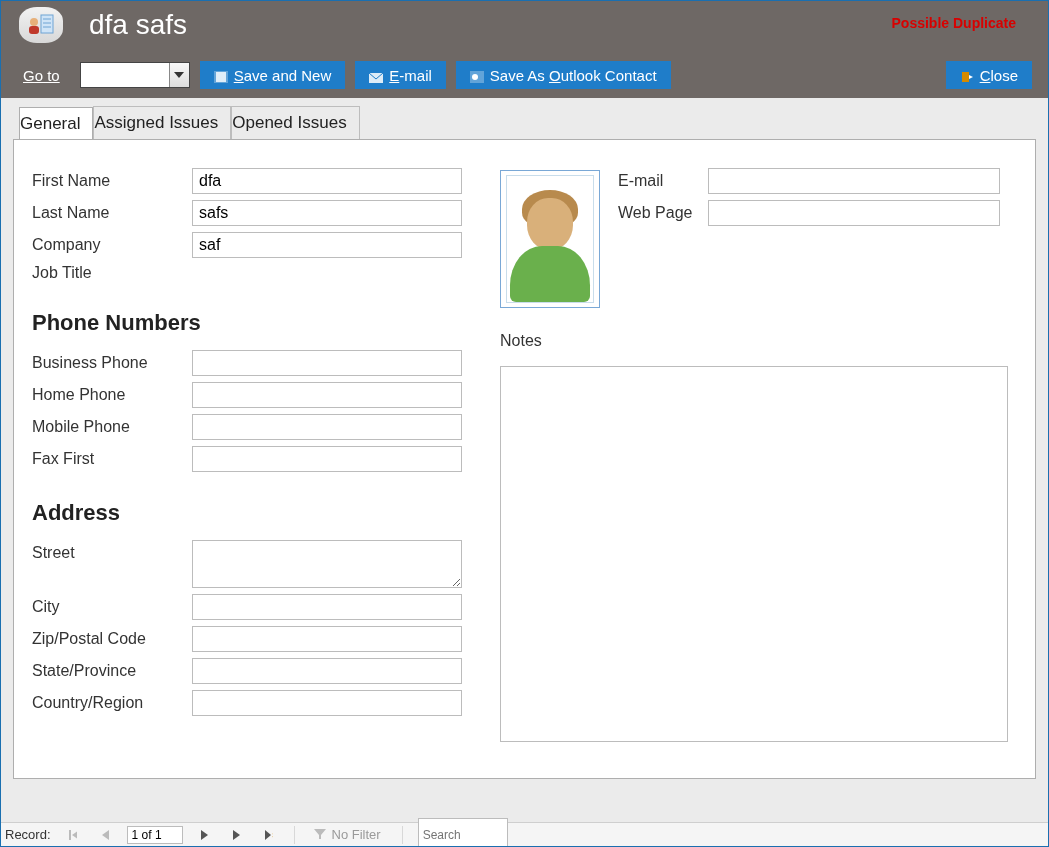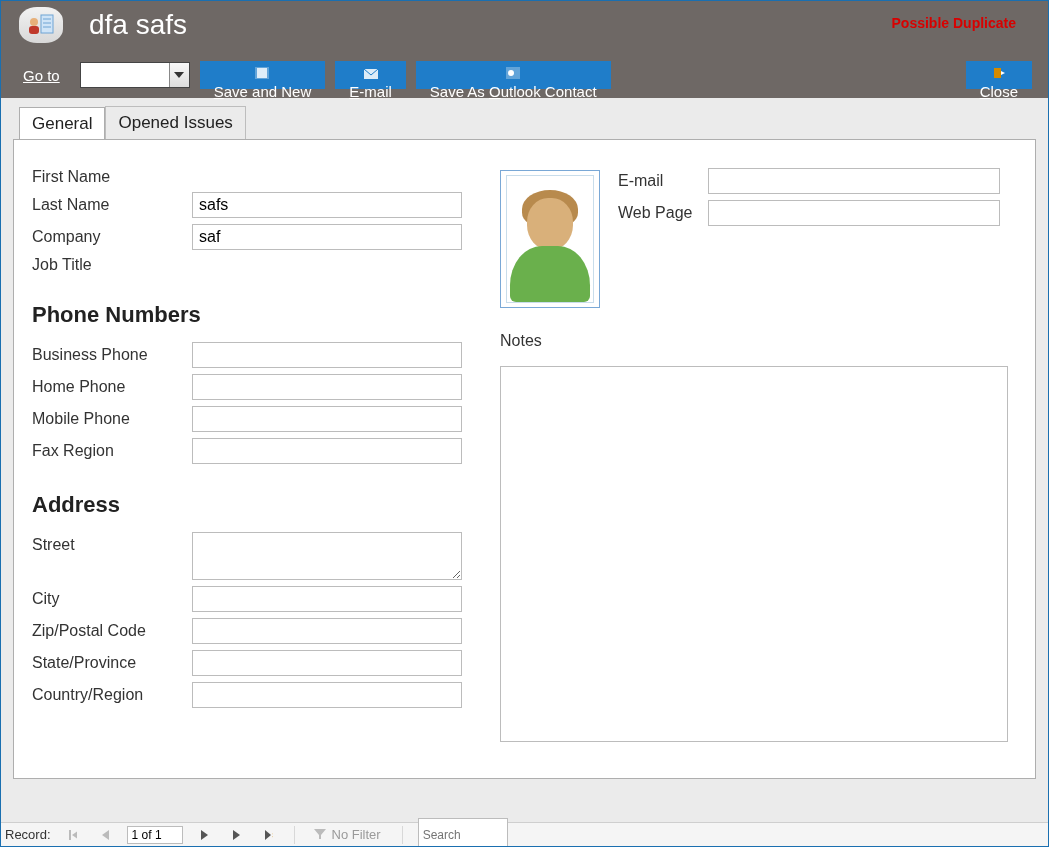--- a/index.html
+++ b/index.html
@@ -40,30 +40,30 @@
     display:flex; align-items:center; justify-content:flex-end;
   }
   .combo-arrow {
     width:20px; height:24px; border-left:1px solid #888;
     background:linear-gradient(#f8f8f8,#ddd);
     display:flex; align-items:center; justify-content:center;
   }
   .btn {
     background:#1f7dc9; color:#fff; border:none;
     padding: 4px 14px; font-size:15px; height:28px;
-    display:flex; align-items:center; gap:6px; cursor:pointer;flex-direction:column;
+    display:flex; align-items:center; gap:6px; cursor:pointer;
   }
   .btn .u { text-decoration: underline; }
   .btn-close-wrap { margin-left:auto; }
   .content {
     position:absolute; left:12px; right:12px; top:105px; bottom:30px;
   }
   .tabs { display:flex; margin-left:6px; }
   .tab {
-    padding: 6px 12px 6px 12px; font-size:17px; color:#222;
+    padding: 6px 12px 6px 0; font-size:17px; color:#222;
     border:1px solid #bdbdbd; border-bottom:none; background:#ebebeb;
     cursor:pointer;
   }
   .tab.active { background:#fff; border-color:#aeaeae; position:relative; top:1px; }
   .tab + .tab { margin-left:0; }
   .panel {
     background:#fff; border:1px solid #aeaeae;
     height: 640px; width:100%;
     padding: 28px 0 0 0;
     position:relative;
@@ -173,28 +173,30 @@
             </svg></span>
         <span><span class="u">C</span><span>lose</span></span>
       </button>
     </div>
   </div>
 </div>
 
 <div class="content">
   <div class="tabs">
     <div class="tab active">General</div>
+    <div class="tab">Assigned Issues</div>
     <div class="tab">Opened Issues</div>
   </div>
 
   <div class="panel">
 
     <div class="left-col">
       <div class="field-row">
         <div class="field-label">First Name</div>
+        <input class="field-input" value="dfa" style="">
       </div>
       <div class="field-row">
         <div class="field-label">Last Name</div>
         <input class="field-input" value="safs" style="">
       </div>
       <div class="field-row">
         <div class="field-label">Company</div>
         <input class="field-input" value="saf" style="">
       </div>
       <div class="field-row">
@@ -208,21 +210,21 @@
       </div>
       <div class="field-row">
         <div class="field-label">Home Phone</div>
         <input class="field-input" value="" style="">
       </div>
       <div class="field-row">
         <div class="field-label">Mobile Phone</div>
         <input class="field-input" value="" style="">
       </div>
       <div class="field-row">
-        <div class="field-label">Fax Region</div>
+        <div class="field-label">Fax First</div>
         <input class="field-input" value="" style="">
       </div>
 
       <div class="section-title">Address</div>
       <div class="field-row" style="align-items:flex-start">
         <div class="field-label" style="padding-top:4px">Street</div>
         <textarea class="field-input tall" style=""></textarea>
       </div>
       <div class="field-row">
         <div class="field-label">City</div>

